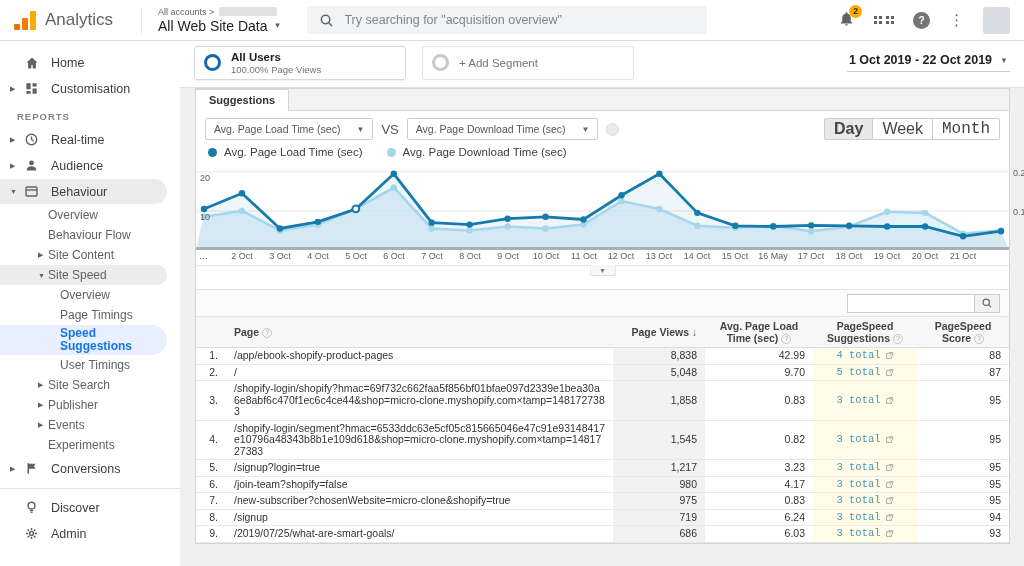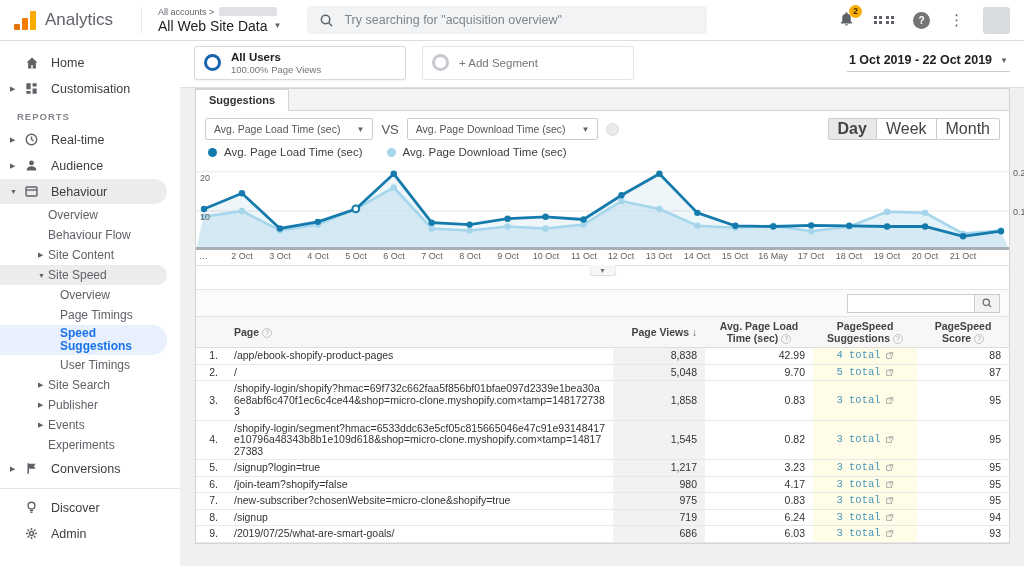--- a/index.html
+++ b/index.html
@@ -98,21 +98,21 @@
   .metric-select { height:22px; border:1px solid #ccc; border-radius:2px; display:flex;
     align-items:center; gap:16px; padding:0 8px; font-size:10.5px; color:#555; background:#fff;
     cursor:pointer; }
   .vs { font-size:13px; font-weight:normal; color:#555; }
   .remove-circle { width:13px; height:13px; border-radius:50%; background:#eaeaea;
     border:1px solid #dcdcdc; cursor:pointer; }
   .granularity { margin-left:auto; display:flex; }
   .gran-btn { height:22px; padding:0 9px; border:1px solid #ccc; border-left:none; font-size:16px;
     color:#444; display:flex; align-items:center; background:#fff; cursor:pointer; }
   .gran-btn:first-child { border-left:1px solid #ccc; border-radius:2px 0 0 2px; }
-  .gran-btn:last-child { border-radius:0 2px 2px 0; }
+  .gran-btn:last-child { border-radius:0 2px 2px 0;font-family:Liberation Mono, monospace; }
   .gran-btn.active { background:#e8e8e8; font-weight:bold; }
 
   .legend { display:flex; gap:24px; padding:1px 12px 6px; align-items:center; }
   .legend-item { display:flex; gap:7px; align-items:center; font-size:11.5px; color:#3c4043; }
   .legend-dot { width:9px; height:9px; border-radius:50%; }
 
   .chart-wrap { position:relative; height:86px; }
   .chart-wrap svg { position:absolute; top:0; left:0; }
   .axis-label { position:absolute; font-size:9px; color:#616161; }
   .xlabels { position:relative; height:13px; }

